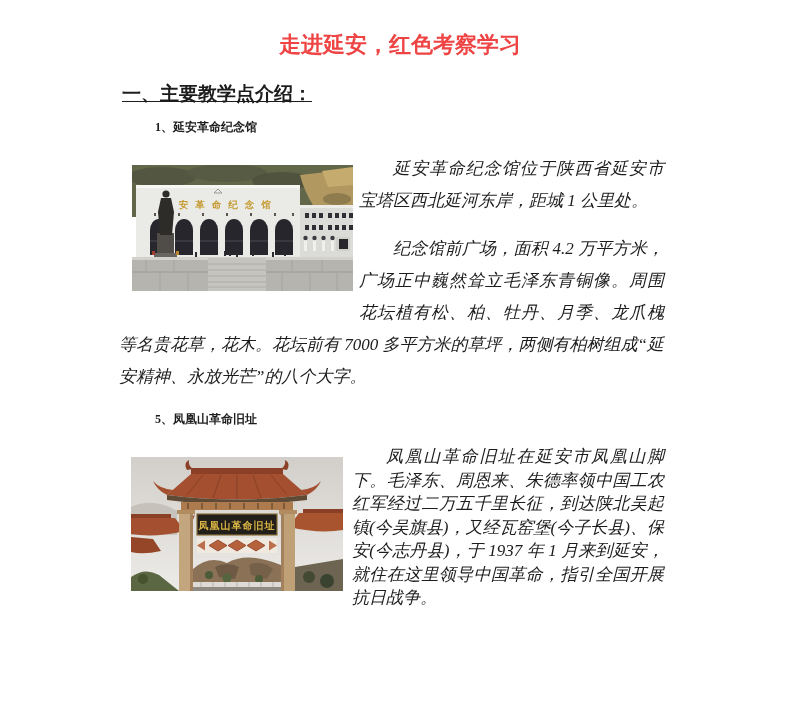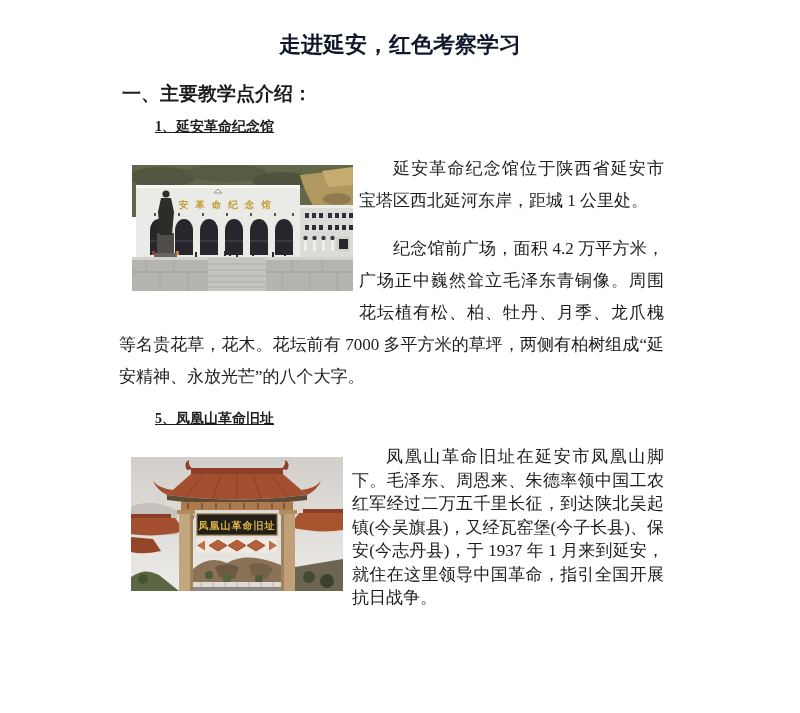--- a/index.html
+++ b/index.html
@@ -12,46 +12,46 @@
     font-family:"Liberation Serif","DejaVu Serif",serif;
     color:#1c1c1c;
     overflow:hidden;
   }
   .title {
     padding-top:30px;
     text-align:center;
     font-size:22px;
     line-height:30px;
     font-weight:bold;
-    color:#0f172a;
+    color:#ef4444;
     font-family:"Liberation Sans","DejaVu Sans",sans-serif;
   }
   .h1 {
     margin:24px 8px 0 122px;
     font-size:19px;
     line-height:20px;
     font-weight:bold;
+    text-decoration:underline;
   }
   .h2 {
-    font-size:14px;
+    font-size:12px;
     line-height:20px;
     font-weight:bold;
-    text-decoration:underline;
   }
   .h2-1 { margin:13px 0 0 155px; }
   .h2-2 { margin:12px 0 0 155px; }
   .body {
     margin-left:103px;
     width:577px;
     font-size:17px;
     text-align:justify;
   }
   .body1 { margin-top:13px; line-height:32px; }
   .body2 { margin-top:10px; line-height:23.5px; }
-  .body p { text-indent:2em; margin:16px; }
+  .body p { text-indent:2em; margin:16px;font-style:italic; }
   .photo { float:left; }
   .photo1 { width:221px; height:126px; margin:12px 6px 20px 29px; }
   .photo2 { width:212px; height:134px; margin:12px 9px 0 28px; }
   .photo svg { display:block; }
   svg text { font-family:"Liberation Serif","DejaVu Serif",serif; font-weight:bold; }
 </style>
 </head>
 <body>
 
 <div class="page">

